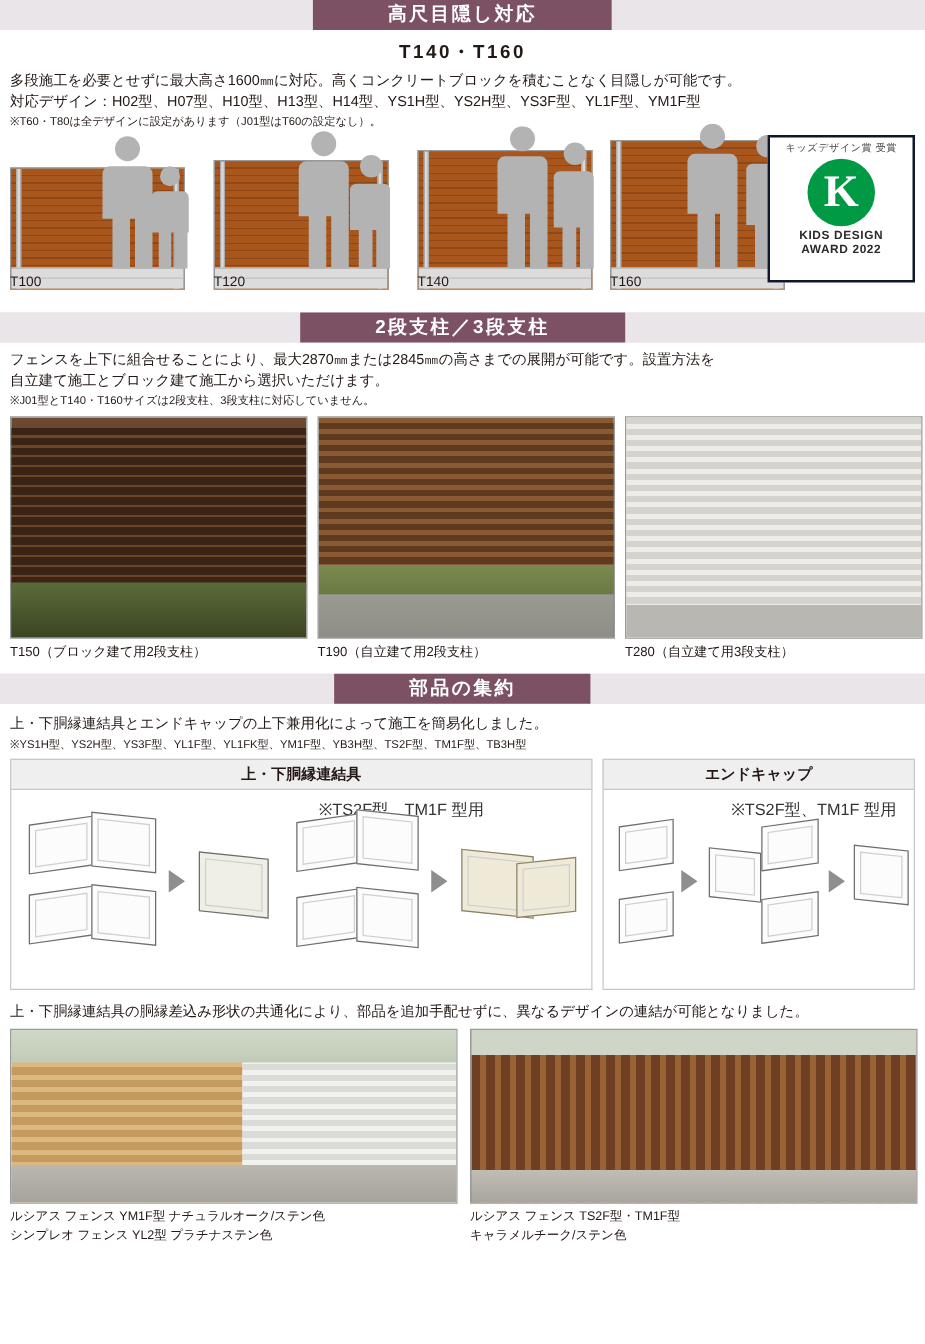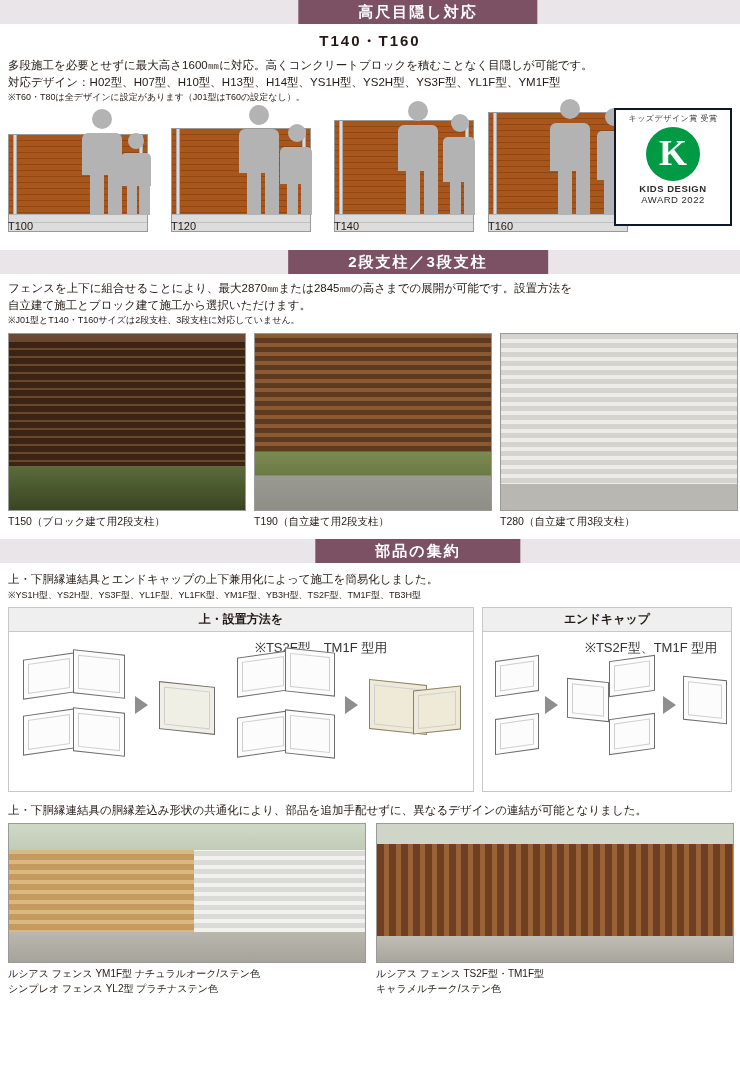--- a/index.html
+++ b/index.html
@@ -27,21 +27,20 @@
   .banner .center {
     position: absolute; left: 50%; transform: translateX(-50%);
     top: 0; height: 24px; line-height: 24px;
     background: #7c5164;
     color: #fff;
     font-size: 15px;
     font-weight: bold;
     letter-spacing: 2px;
     padding: 0 60px;
     white-space: nowrap;
-    margin-left: 48px;
   }
   .subtitle {
     text-align: center;
     font-size: 15px;
     font-weight: bold;
     letter-spacing: 2px;
     margin: 8px 0 6px 0;
   }
   .body-text {
     font-size: 11.5px;
@@ -110,21 +109,21 @@
     width: 54px; height: 54px; border-radius: 50%;
     background: #009944; margin: 3px auto 2px auto;
     position: relative;
   }
   .award .circle span {
     position: absolute; left: 0; right: 0; top: 50%;
     transform: translateY(-52%);
     color: #fff; font-size: 36px; font-weight: bold; font-family: "Liberation Serif", serif;
   }
   .award .aw-l1 { font-size: 9.5px; color: #2a2a2a; font-weight: bold; letter-spacing: .5px;}
-  .award .aw-l2 { font-size: 9.5px; color: #2a2a2a; font-weight: normal; letter-spacing: .5px;}
+  .award .aw-l2 { font-size: 9.5px; color: #2a2a2a; font-weight: bold; letter-spacing: .5px;}
 
   
   .photo-row { margin: 6px 8px 0 8px; display: flex; gap: 8px; }
   .photo-cell { width: 238px; }
   .photo {
     width: 238px; height: 178px;
     border: 1px solid #9a9a9a;
     position: relative; overflow: hidden;
   }
   .photo-cap { font-size: 10.5px; margin-top: 4px; }
@@ -392,21 +391,21 @@
   <div class="banner" style="margin-top:10px;">
     <div class="bar"></div>
     <div class="center">部品の集約</div>
   </div>
 
   <div class="body-text" style="margin-top:8px;">上・下胴縁連結具とエンドキャップの上下兼用化によって施工を簡易化しました。</div>
   <div class="note-small">※YS1H型、YS2H型、YS3F型、YL1F型、YL1FK型、YM1F型、YB3H型、TS2F型、TM1F型、TB3H型</div>
 
   <div class="parts-wrap">
     <div class="parts-head">
-      <div class="hl">上・設置方法を</div>
+      <div class="hl">上・下胴縁連結具</div>
       <div class="hr">エンドキャップ</div>
     </div>
     <div class="parts-body">
 
       <div class="parts-box-l">
         <div class="tiny-note" style="left:246px; top:6px;">※TS2F型、TM1F 型用</div>
 
         <div class="cube" style="left:14px; top:24px; width:52px; height:40px; transform:skewY(-8deg);"></div>
         <div class="cube" style="left:64px; top:20px; width:52px; height:44px; transform:skewY(6deg);"></div>
         <div class="cube" style="left:14px; top:80px; width:52px; height:40px; transform:skewY(-8deg);"></div>

